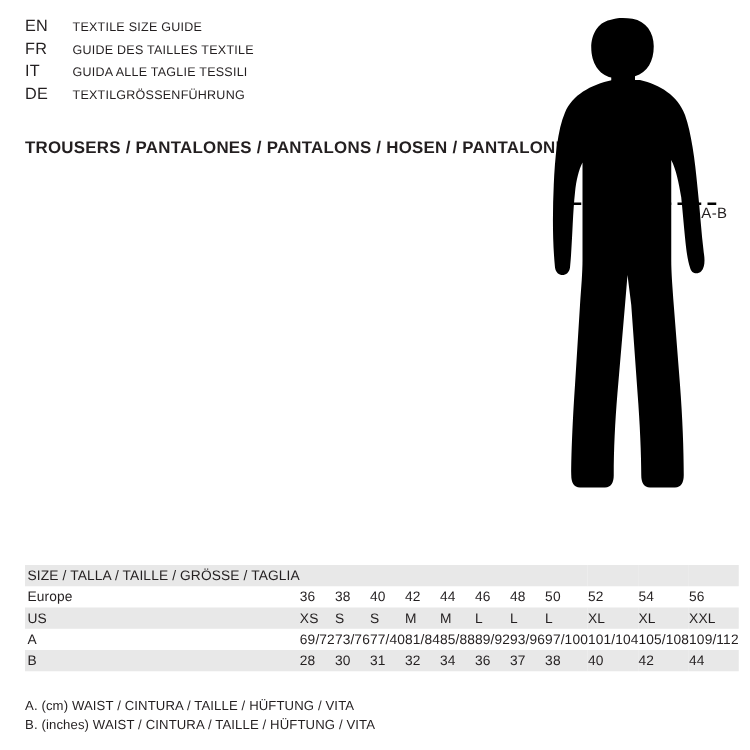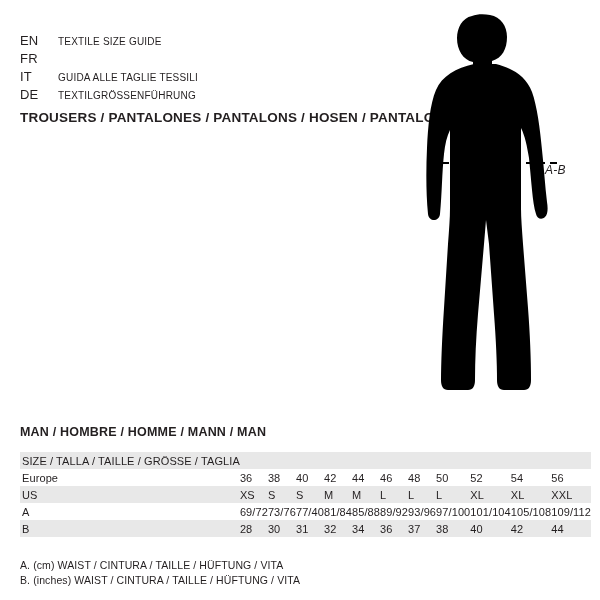--- a/index.html
+++ b/index.html
@@ -18,21 +18,21 @@
   .page {
     position: relative;
     width: 600px;
     height: 600px;
   }
 
   
   .lang-block {
     position: absolute;
     left: 20px;
-    top: 32px;
+    top: 12px;
     width: 380px;
   }
   .lang-row {
     display: flex;
     align-items: baseline;
     height: 18px;
     line-height: 18px;
   }
   .lang-code {
     width: 38px;
@@ -50,25 +50,24 @@
     left: 20px;
     top: 110px;
     font-size: 13.5px;
     font-weight: bold;
     letter-spacing: 0.2px;
   }
 
   
   .figure-wrap {
     position: absolute;
-    left: 384px;
+    left: 400px;
     top: 8px;
     width: 200px;
     height: 400px;
-    font-style: italic;
   }
   .figure-wrap svg {
     display: block;
   }
   .ab-label {
     position: absolute;
     left: 161px;
     top: 155px;
     font-size: 12px;
     letter-spacing: 0.3px;
@@ -138,20 +137,21 @@
 
 <div class="page">
 
   <div class="lang-block">
     <div class="lang-row">
       <span class="lang-code">EN</span>
       <span class="lang-text">TEXTILE SIZE GUIDE</span>
     </div>
     <div class="lang-row">
       <span class="lang-code">FR</span>
+      <span class="lang-text">GUIDE DES TAILLES TEXTILE</span>
     </div>
     <div class="lang-row">
       <span class="lang-code">IT</span>
       <span class="lang-text">GUIDA ALLE TAGLIE TESSILI</span>
     </div>
     <div class="lang-row">
       <span class="lang-code">DE</span>
       <span class="lang-text">TEXTILGRÖSSENFÜHRUNG</span>
     </div>
   </div>
@@ -200,21 +200,20 @@
         C142 68 128 60 112 56
         Z"></path>
 
       <path fill="#ffffff" d="M150 200 L152 200 L152 212 L150 212 Z" opacity="0.0"></path>
 
       <line x1="58" y1="155" x2="176" y2="155" stroke="#000000" stroke-width="2" stroke-dasharray="7,5"></line>
     </svg>
     <div class="ab-label">A-B</div>
   </div>
 
-  <div class="section-heading">MAN / HOMBRE / HOMME / MANN / MAN</div>
 
   <div class="table-wrap">
     <table class="size-table">
       <thead>
         <tr class="shaded row-h">
           <td class="label-col">SIZE / TALLA / TAILLE / GRÖSSE / TAGLIA</td>
           <td class="val"></td>
           <td class="val"></td>
           <td class="val"></td>
           <td class="val"></td>

